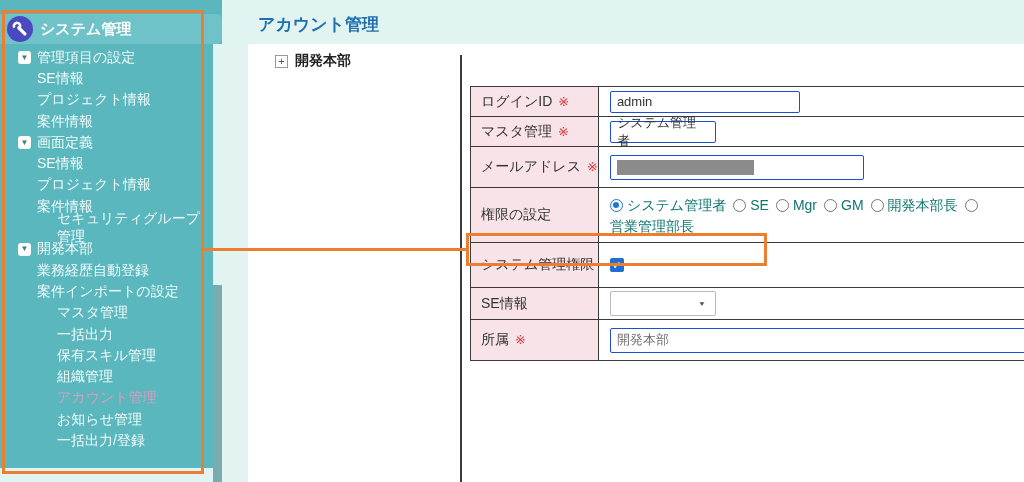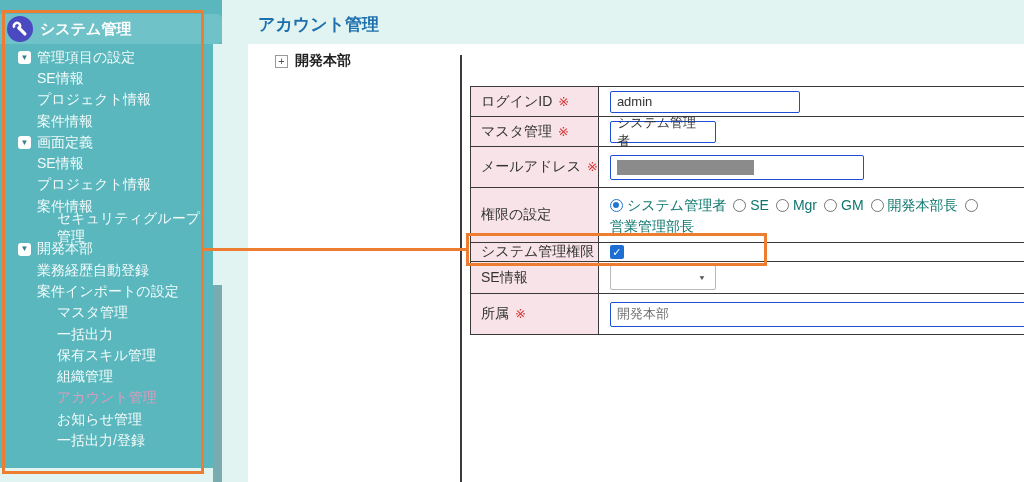--- a/index.html
+++ b/index.html
@@ -51,21 +51,21 @@
   .divider { position:absolute; left:460px; top:55px; width:2px; height:427px;
     background:#3c3c3c; }
 
   
   .form-table { position:absolute; left:470px; top:86px; border-collapse:collapse; }
   .form-table td { border:1px solid #3a3a3a; }
   td.lbl { width:190px; background:var(--label-bg,#f7e3e8); padding-left:10px;
     font-size:14px; color:#333; white-space:nowrap; }
   td.val { width:560px; background:#fff; padding-left:11px; }
   .req { color:var(--required-color,#d93636); margin-left:6px; font-size:13px; }
-  tr.r30 td { height:30px; } tr.r31 td { height:19px; }
+  tr.r30 td { height:30px; } tr.r31 td { height:45px; }
   tr.r32 td { height:32px; } tr.r33 td { height:41px; } tr.r55 td { height:55px; }
 
   .ibox { display:inline-flex; align-items:center; border:1px solid #1d4ed8;
     border-radius:2px; font-size:13px; color:#333; padding:0 6px;
     height:22px; background:#fff; vertical-align:middle; }
   .w-login { width:190px; } .w-user { width:106px; }
   .w-mail { width:254px; height:25px; } .w-dept { width:560px; height:25px; color:#6f6f6f; }
   .redacted { width:137px; height:15px; background:#8b8b8b; }
 
   .radio-wrap { width:384px; font-size:14px; color:#0f766e; line-height:21px;

